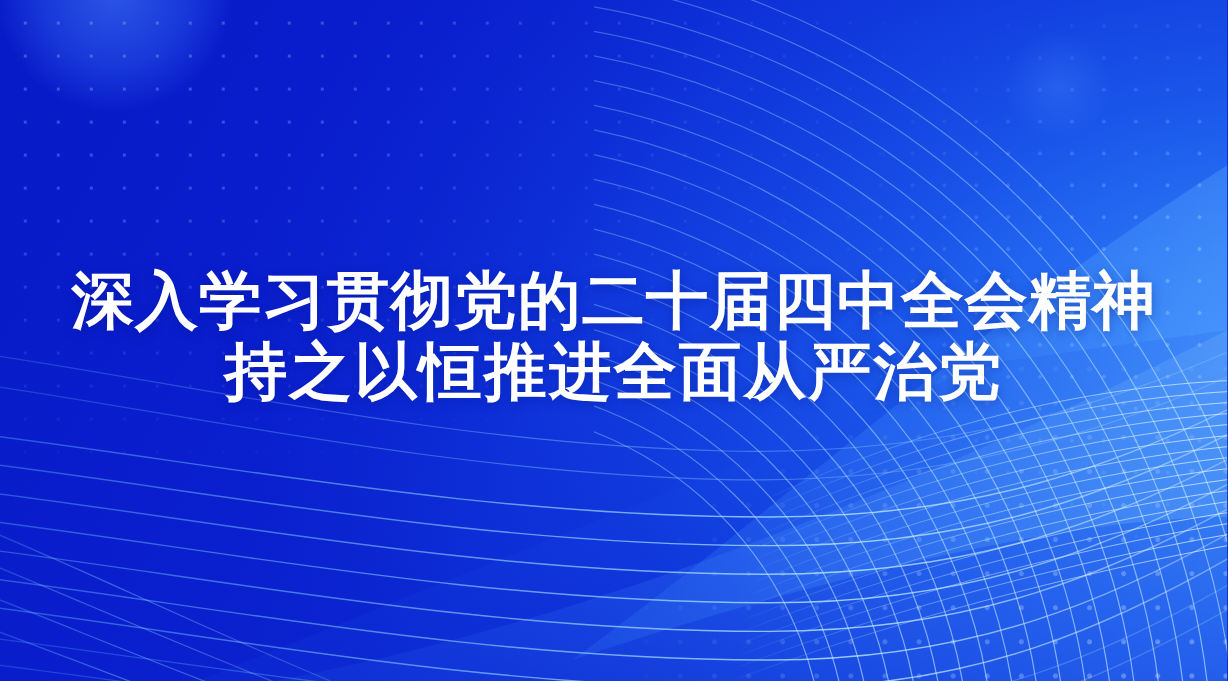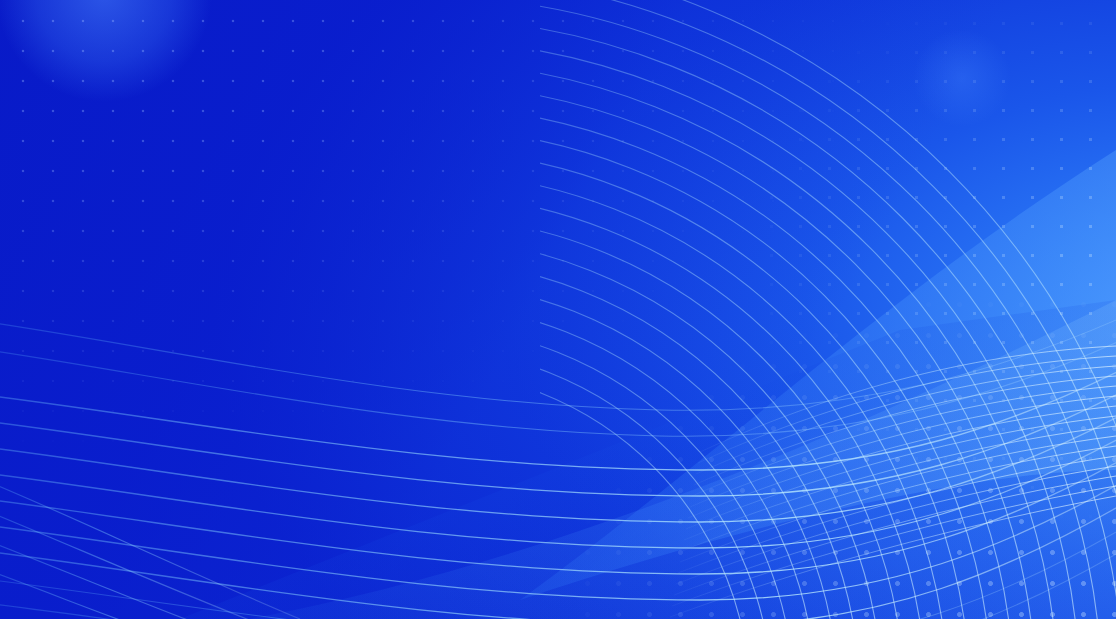--- a/index.html
+++ b/index.html
@@ -230,14 +230,18 @@
     </g>
 
     <g fill="none" stroke="url(#flowG2)" stroke-width="1.2">
       <path d="M-40,470 C 60,510 160,560 300,619"></path>
       <path d="M-40,500 C 60,540 160,586 300,640"></path>
       <path d="M-40,530 C 60,568 160,612 300,662"></path>
       <path d="M-40,560 C 60,596 160,638 300,684"></path>
     </g>
   </svg>
 
+  <div class="title-wrap">
+    <span class="title-line l1">深入学习贯彻党的二十届四中全会精神</span>
+    <span class="title-line l2">持之以恒推进全面从严治党</span>
+  </div>
 
 </div>
 
 </body></html>

